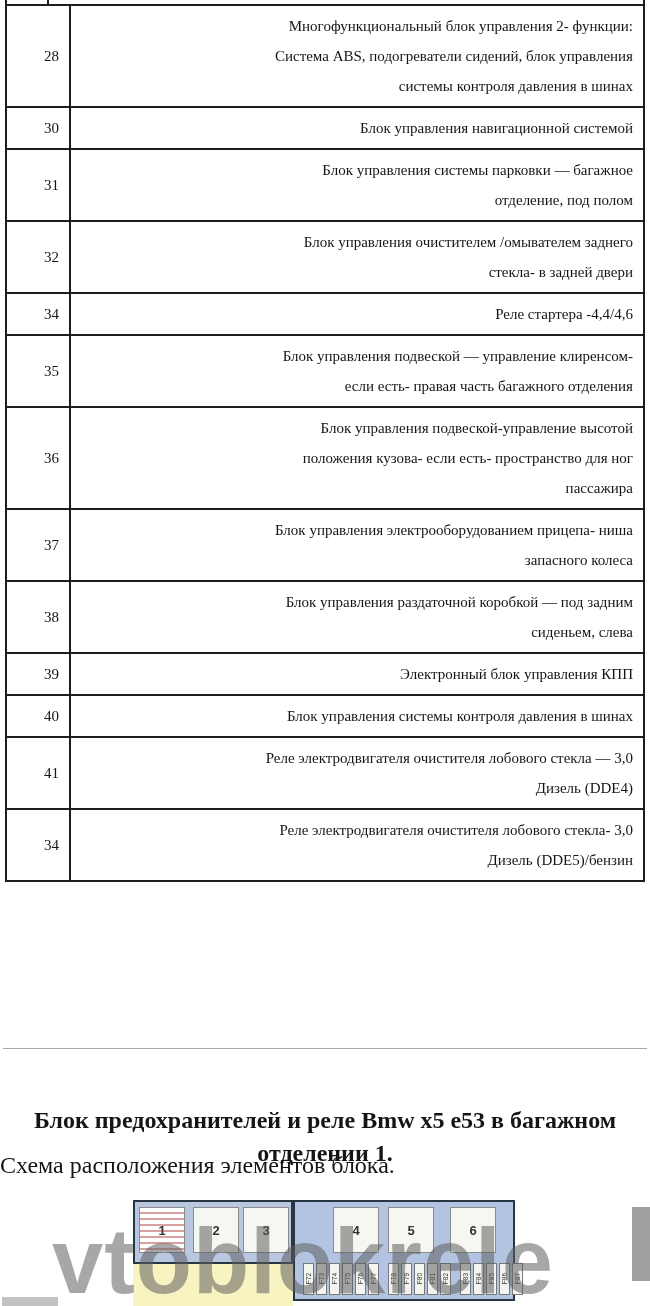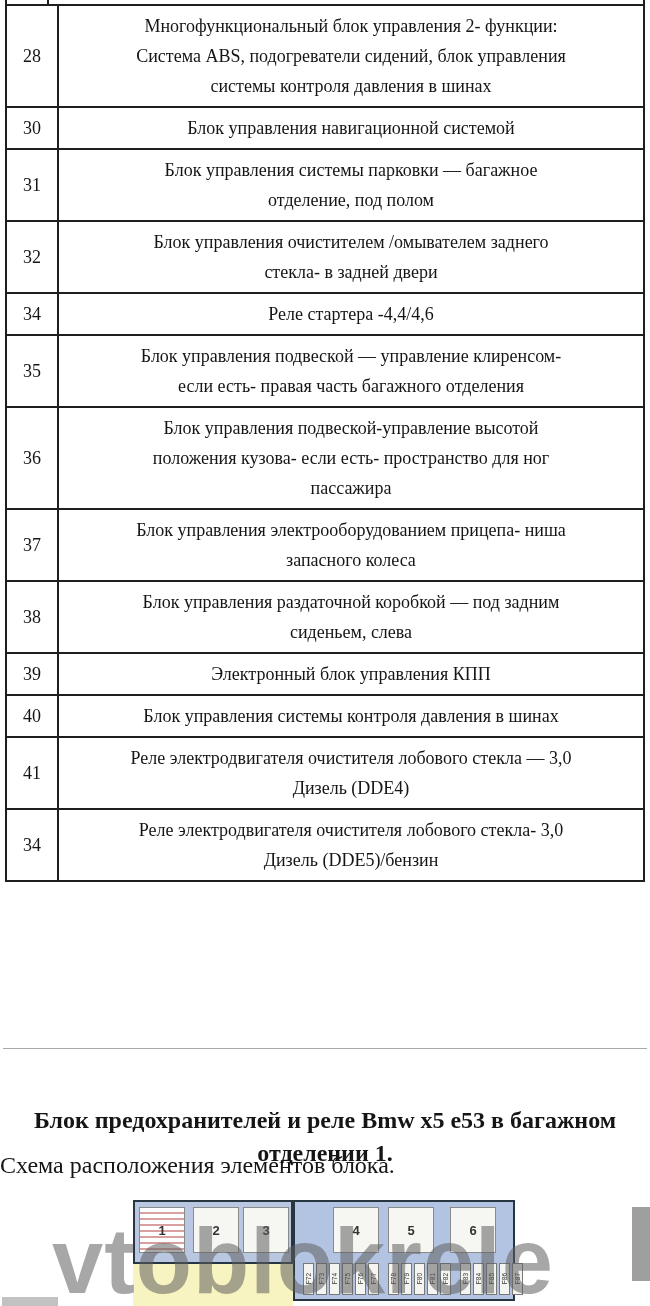--- a/index.html
+++ b/index.html
@@ -7,22 +7,22 @@
     width:650px;height:1306px;position:relative;background:#ffffff;
     font-family:"Liberation Serif","DejaVu Serif",serif;color:#151515;
     overflow:hidden;
   }
   .page{position:absolute;inset:0;overflow:hidden;}
 
   
   .tbl-wrap{position:absolute;left:5px;top:4px;width:640px;}
   table.fuse{border-collapse:collapse;width:100%;}
   table.fuse td{
-    border:2px solid #1e1e1e;text-align:center;vertical-align:middle;
-    font-size:18px;line-height:30px;padding:5px 4px;
+    border:2px solid #1e1e1e;text-align:right;vertical-align:middle;
+    font-size:15px;line-height:30px;padding:5px 10px;
   }
   td.num{width:42px;padding:5px 2px;}
   td.desc{white-space:pre-line;}
   .stub{position:absolute;top:0;width:2px;height:4px;background:#1e1e1e;}
   .stub.s1{left:5px}.stub.s2{left:47px}.stub.s3{left:643px}
 
   
   .divider{position:absolute;left:3px;top:1048px;width:644px;height:1px;background:#a9a9a9;}
   .heading{
     position:absolute;left:0;top:1072px;width:650px;text-align:center;

